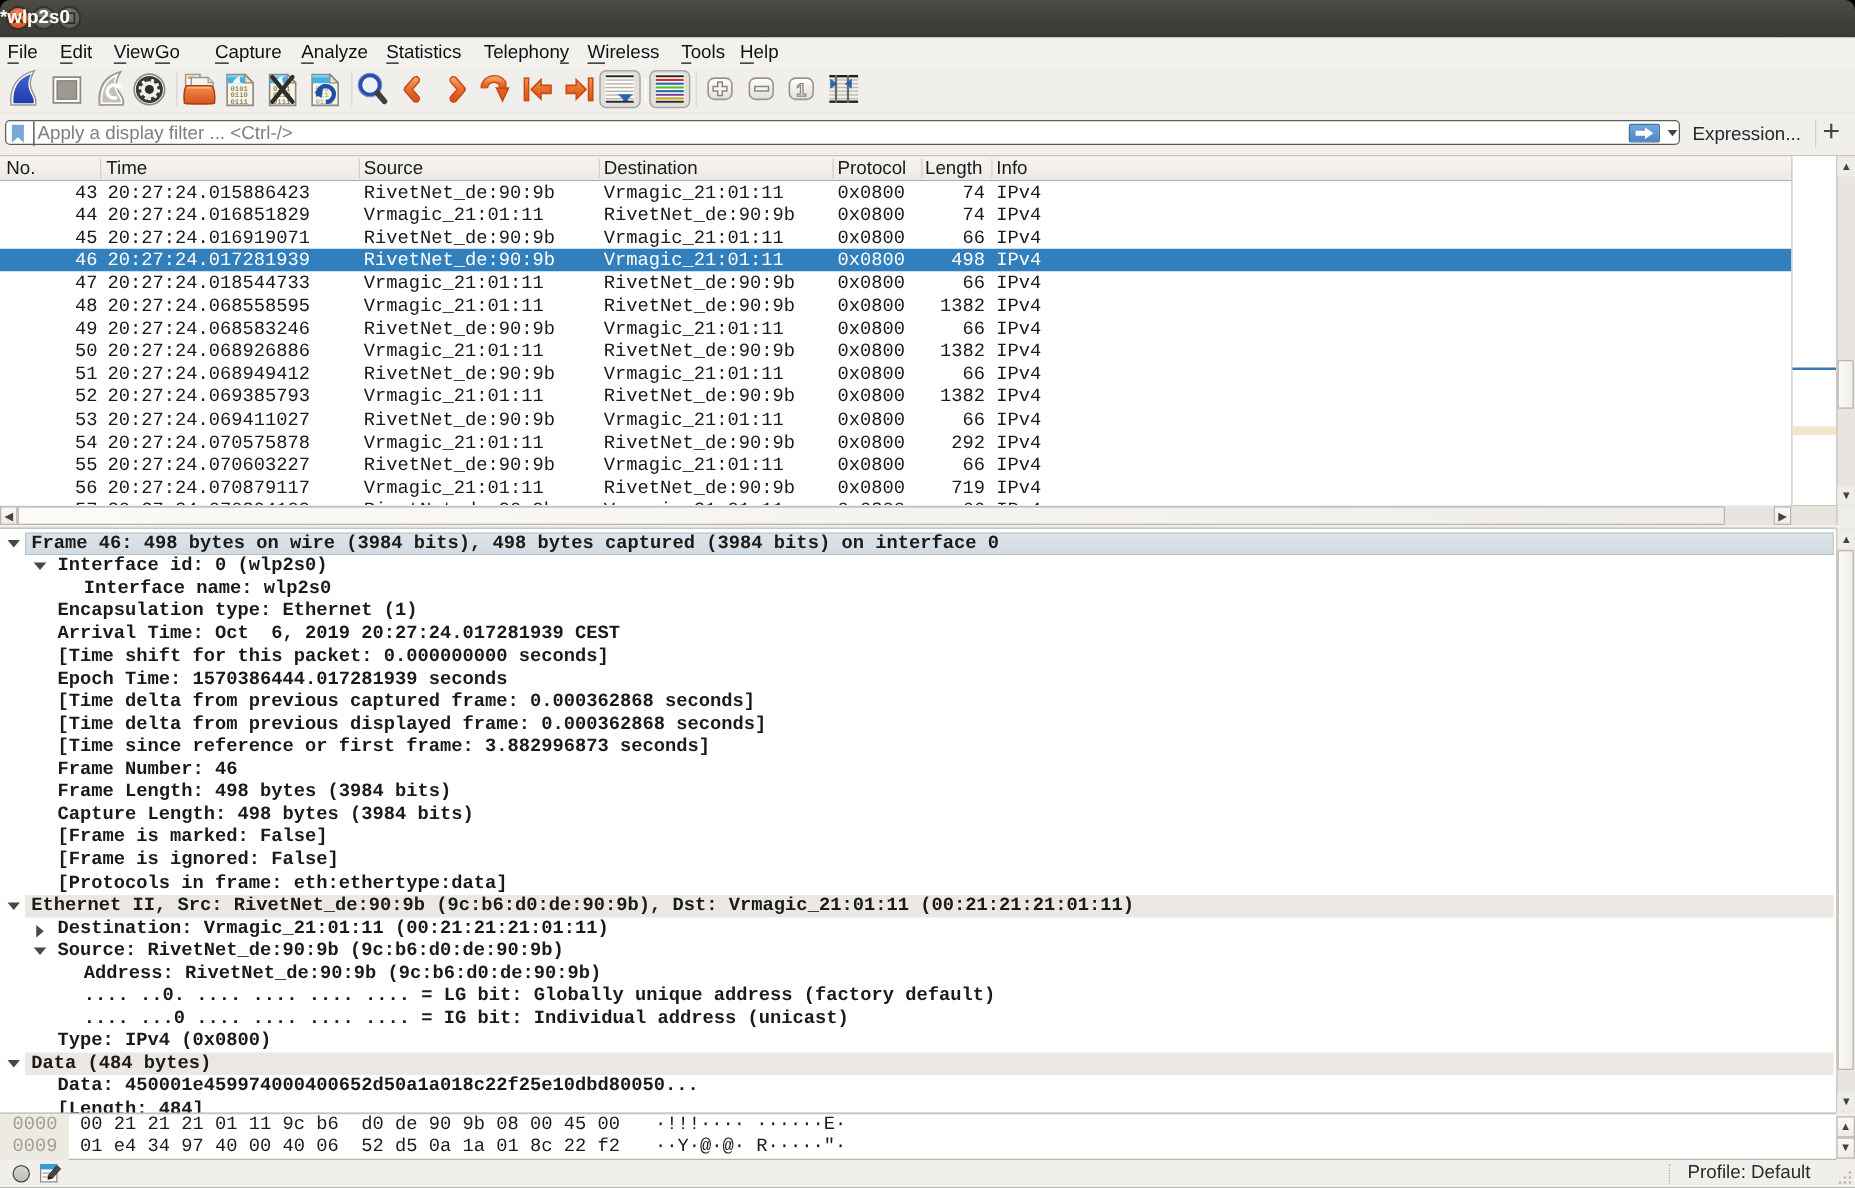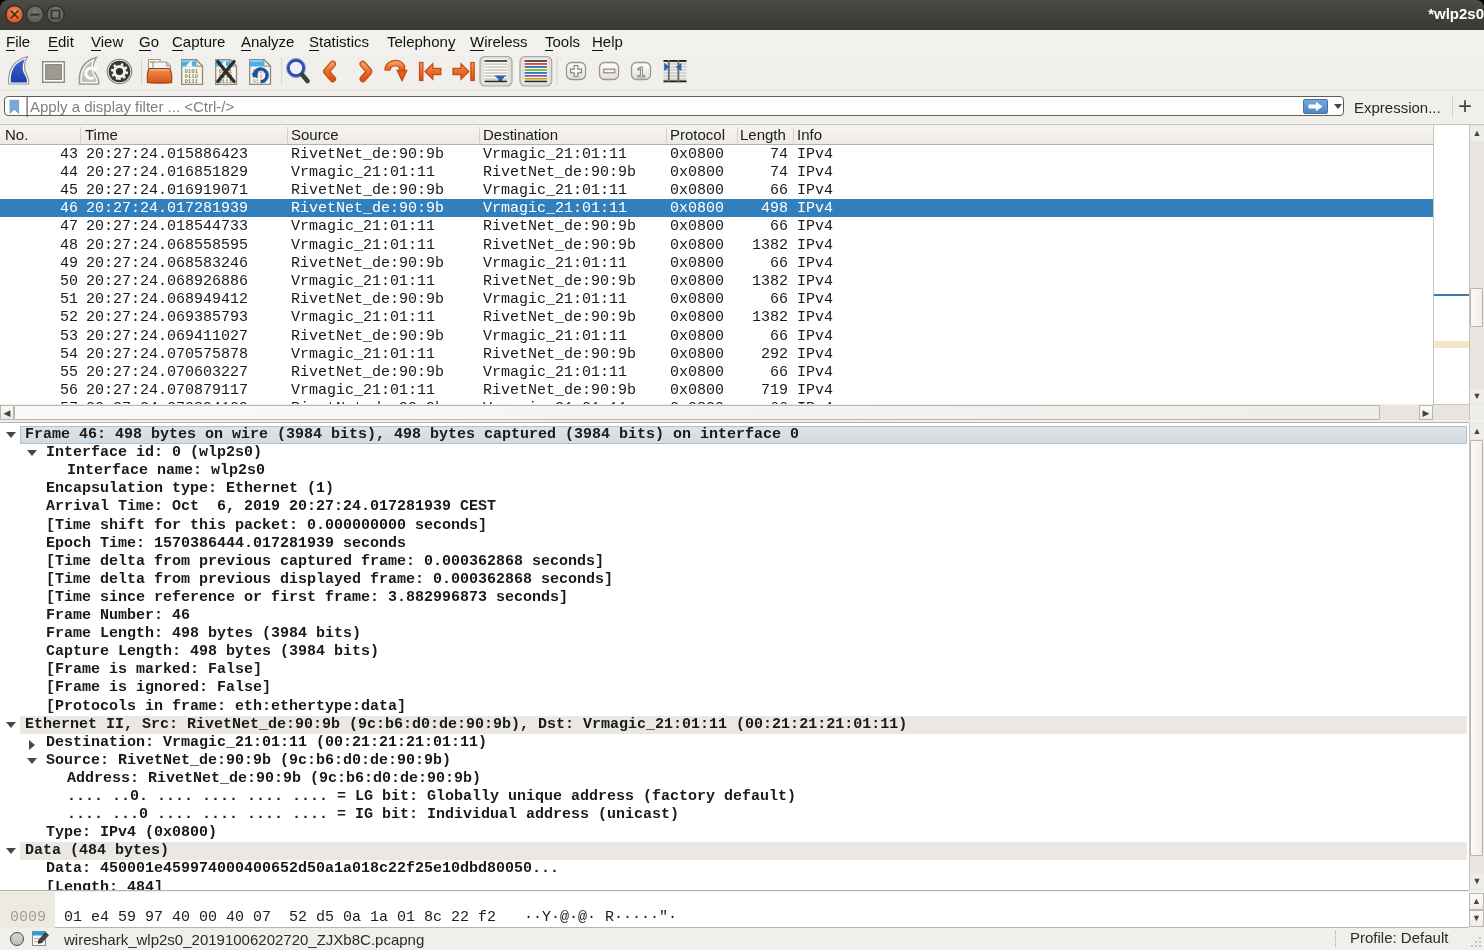--- a/index.html
+++ b/index.html
@@ -5,21 +5,21 @@
 * { margin:0; padding:0; box-sizing:border-box; }
 html,body { width:1484px; height:950px; overflow:hidden; background:#000; }
 #win { position:absolute; left:0; top:0; width:1484px; height:950px;
   font-family:"Liberation Sans", sans-serif; background:#f1efec; }
 .mono { font-family:"Liberation Mono", monospace; white-space:pre; }
 
 
 #titlebar { position:absolute; left:0; top:0; width:1484px; height:30px;
   background:linear-gradient(#4c4b45, #413f3a 55%, #3b3a35);
   border-radius:8px 8px 0 0; }
-#title-text { position:absolute; top:5px; left:0; width:100%; text-align:right;
+#title-text { position:absolute; top:5px; left:0; width:100%; text-align:left;
   color:#fff; font-weight:bold; font-size:15px; }
 
 
 #menubar { position:absolute; left:0; top:30px; width:1484px; height:25px;
   background:#f3f1ee; color:#111; font-size:15px; }
 #menubar span.mi { position:absolute; top:3px; }
 #menubar u { text-decoration:none; border-bottom:1px solid #111; padding-bottom:0px; }
 
 
 #toolbar { position:absolute; left:0; top:55px; width:1484px; height:36px; background:#f1efec; border-bottom:1px solid #e4e1dc;}
@@ -111,21 +111,21 @@
       <circle cx="55.5" cy="14.5" r="8.8" fill="url(#btng)" stroke="#33322d" stroke-width="1.6"></circle>
       <rect x="51.5" y="10.5" width="8" height="8" fill="none" stroke="#31302c" stroke-width="1.5"></rect>
     </svg>
     <div id="title-text">*wlp2s0</div>
   </div>
 
   <div id="menubar">
     <span class="mi" style="left:6px"><u>F</u>ile</span>
     <span class="mi" style="left:48px"><u>E</u>dit</span>
     <span class="mi" style="left:91px"><u>V</u>iew</span>
-    <span class="mi" style="left:139px"><u>G</u>o</span>
+    <span class="mi" style="left:124px"><u>G</u>o</span>
     <span class="mi" style="left:172px"><u>C</u>apture</span>
     <span class="mi" style="left:241px"><u>A</u>nalyze</span>
     <span class="mi" style="left:309px"><u>S</u>tatistics</span>
     <span class="mi" style="left:387px">Telephon<u>y</u></span>
     <span class="mi" style="left:470px"><u>W</u>ireless</span>
     <span class="mi" style="left:545px"><u>T</u>ools</span>
     <span class="mi" style="left:592px"><u>H</u>elp</span>
   </div>
 
   <div id="toolbar">
@@ -372,36 +372,36 @@
 
   <div id="details" class="mono"><div class="trow selt" style="top:3.0px"><div class="bg"></div><div class="tri down" style="left:6px"></div><div class="tx" style="left:25px">Frame 46: 498 bytes on wire (3984 bits), 498 bytes captured (3984 bits) on interface 0</div></div><div class="trow " style="top:21.1px"><div class="tri down" style="left:27px"></div><div class="tx" style="left:46px">Interface id: 0 (wlp2s0)</div></div><div class="trow " style="top:39.2px"><div class="tx" style="left:67px">Interface name: wlp2s0</div></div><div class="trow " style="top:57.3px"><div class="tx" style="left:46px">Encapsulation type: Ethernet (1)</div></div><div class="trow " style="top:75.4px"><div class="tx" style="left:46px">Arrival Time: Oct  6, 2019 20:27:24.017281939 CEST</div></div><div class="trow " style="top:93.5px"><div class="tx" style="left:46px">[Time shift for this packet: 0.000000000 seconds]</div></div><div class="trow " style="top:111.6px"><div class="tx" style="left:46px">Epoch Time: 1570386444.017281939 seconds</div></div><div class="trow " style="top:129.7px"><div class="tx" style="left:46px">[Time delta from previous captured frame: 0.000362868 seconds]</div></div><div class="trow " style="top:147.8px"><div class="tx" style="left:46px">[Time delta from previous displayed frame: 0.000362868 seconds]</div></div><div class="trow " style="top:165.9px"><div class="tx" style="left:46px">[Time since reference or first frame: 3.882996873 seconds]</div></div><div class="trow " style="top:184.0px"><div class="tx" style="left:46px">Frame Number: 46</div></div><div class="trow " style="top:202.1px"><div class="tx" style="left:46px">Frame Length: 498 bytes (3984 bits)</div></div><div class="trow " style="top:220.2px"><div class="tx" style="left:46px">Capture Length: 498 bytes (3984 bits)</div></div><div class="trow " style="top:238.3px"><div class="tx" style="left:46px">[Frame is marked: False]</div></div><div class="trow " style="top:256.4px"><div class="tx" style="left:46px">[Frame is ignored: False]</div></div><div class="trow " style="top:274.5px"><div class="tx" style="left:46px">[Protocols in frame: eth:ethertype:data]</div></div><div class="trow root" style="top:292.6px"><div class="bg"></div><div class="tri down" style="left:6px"></div><div class="tx" style="left:25px">Ethernet II, Src: RivetNet_de:90:9b (9c:b6:d0:de:90:9b), Dst: Vrmagic_21:01:11 (00:21:21:21:01:11)</div></div><div class="trow " style="top:310.7px"><div class="tri right" style="left:29px"></div><div class="tx" style="left:46px">Destination: Vrmagic_21:01:11 (00:21:21:21:01:11)</div></div><div class="trow " style="top:328.8px"><div class="tri down" style="left:27px"></div><div class="tx" style="left:46px">Source: RivetNet_de:90:9b (9c:b6:d0:de:90:9b)</div></div><div class="trow " style="top:346.9px"><div class="tx" style="left:67px">Address: RivetNet_de:90:9b (9c:b6:d0:de:90:9b)</div></div><div class="trow " style="top:365.0px"><div class="tx" style="left:67px">.... ..0. .... .... .... .... = LG bit: Globally unique address (factory default)</div></div><div class="trow " style="top:383.1px"><div class="tx" style="left:67px">.... ...0 .... .... .... .... = IG bit: Individual address (unicast)</div></div><div class="trow " style="top:401.2px"><div class="tx" style="left:46px">Type: IPv4 (0x0800)</div></div><div class="trow root" style="top:419.3px"><div class="bg"></div><div class="tri down" style="left:6px"></div><div class="tx" style="left:25px">Data (484 bytes)</div></div><div class="trow " style="top:437.4px"><div class="tx" style="left:46px">Data: 450001e459974000400652d50a1a018c22f25e10dbd80050...</div></div><div class="trow " style="top:455.5px"><div class="tx" style="left:46px">[Length: 484]</div></div></div>
 
   <div class="sb-trough" style="left:1469px;top:423px;width:15px;height:467px;border-left:1px solid #c6c2bc;"></div>
   <div class="sb-btn2" style="left:1470px;top:424px;width:14px;height:15px;">▲</div>
   <div class="sb-btn2" style="left:1470px;top:874px;width:14px;height:15px;">▼</div>
   <div class="sb-thumb" style="left:1470px;top:440px;width:13px;height:416px;"></div>
 
   <div id="hexpane" class="mono">
     <div id="hexgutter"></div>
-    <div class="hexrow" style="top:19px"><span class="off">0009</span><span class="hx">01 e4 59 97 40 00 40 07  52 d5 0a 1a 01 8c 22 f2</span><span class="asc">··Y·@·@· R·····"·</span></div>
+    <div class="hexrow" style="top:1px"><span class="off">0000</span><span class="hx">00 21 21 21 01 11 9c b6  d0 de 90 9b 08 00 45 00</span><span class="asc">·!!!···· ······E·</span></div>
+    <div class="hexrow" style="top:19px"><span class="off">0009</span><span class="hx">01 e4 34 97 40 00 40 06  52 d5 0a 1a 01 8c 22 f2</span><span class="asc">··Y·@·@· R·····"·</span></div>
   </div>
   <div class="sb-btn" style="left:1469px;top:893px;width:15px;height:17px;">▲</div>
   <div class="sb-btn" style="left:1469px;top:910px;width:15px;height:17px;">▼</div>
 
   <div id="statusbar">
     <div style="position:absolute;left:9.5px;top:4px;width:14px;height:14px;border-radius:50%;background:linear-gradient(#d8d6d2,#bfbdb7);border:1.6px solid #3e454a;"></div>
     <svg width="18" height="17" style="position:absolute;left:32px;top:3px">
       <rect x="0.5" y="0.5" width="13" height="14" fill="#fbfaf6" stroke="#8d8a83" stroke-width="1"></rect>
       <rect x="0.5" y="0.5" width="13" height="4" fill="#2d9fd8"></rect>
       <rect x="2" y="7" width="8" height="1.2" fill="#b5b2aa"></rect>
       <rect x="2" y="10" width="8" height="1.2" fill="#b5b2aa"></rect>
       <path d="M6.5,9.5 L13.5,1.5 L16.5,4 L9.5,12 z" fill="#4a4843" stroke="#2c2b27" stroke-width="0.8"></path>
       <path d="M6.5,9.5 L9.5,12 L6,12.8 z" fill="#1c1b18"></path>
     </svg>
-    <span style="position:absolute;left:64px;top:3px;">wireshark_wlp2s0_20191006202720_ZJXb8C.pcapng</span>
     <span style="position:absolute;left:1350px;top:1px;">Profile: Default</span>
     <div style="position:absolute;left:1335px;top:3px;width:1px;height:16px;border-left:1px dotted #b0aca5;"></div>
     <svg width="14" height="14" style="position:absolute;left:1469px;top:7px">
       <g fill="#bcb8b1">
           <circle cx="11" cy="3" r="1.1"></circle>
           <circle cx="7" cy="7" r="1.1"></circle>
           <circle cx="11" cy="7" r="1.1"></circle>
           <circle cx="3" cy="11" r="1.1"></circle>
           <circle cx="7" cy="11" r="1.1"></circle>
           <circle cx="11" cy="11" r="1.1"></circle>

